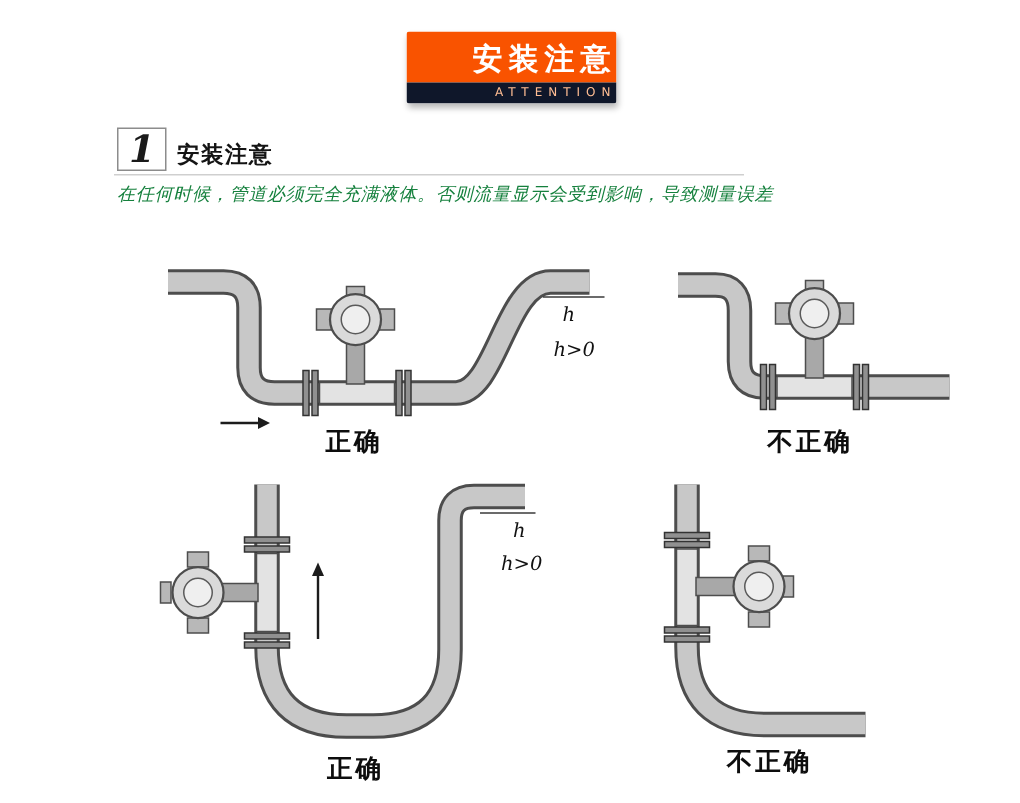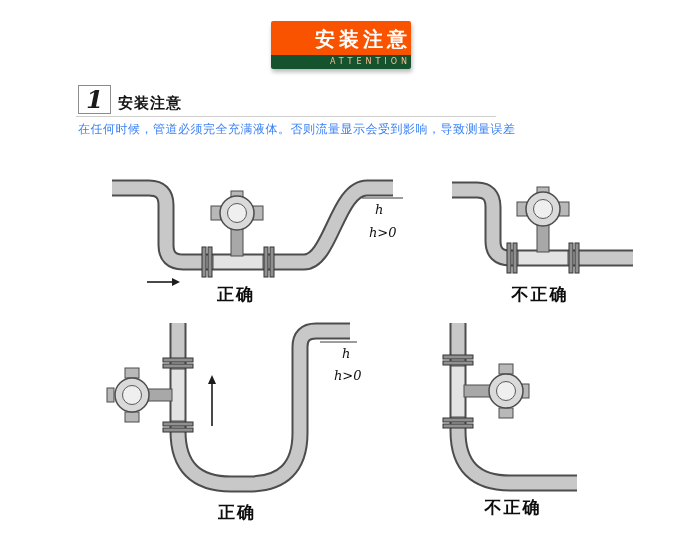--- a/index.html
+++ b/index.html
@@ -1,25 +1,25 @@
 <!DOCTYPE html>
 <html><head>
 <meta charset="utf-8">
 <style>
   html,body{margin:0;padding:0;}
   body{width:680px;height:535px;background:#ffffff;font-family:"DejaVu Sans","Liberation Sans",sans-serif;position:relative;overflow:hidden;}
 
   .banner{position:absolute;left:271px;top:21px;width:140px;text-align:right;border-radius:2px;box-shadow:1px 3px 4px rgba(0,0,0,.28);overflow:hidden;}
   .banner-title{background:#f95300;color:#fff;font-size:20px;font-weight:bold;letter-spacing:4px;padding:5px 0 2px;}
-  .banner-sub{background:#14532d;color:#ffbd93;font-size:8px;letter-spacing:4px;padding:2px 0 3px;}
+  .banner-sub{background:#0f172a;color:#ffbd93;font-size:8px;letter-spacing:4px;padding:2px 0 3px;}
 
   .num{position:absolute;left:78px;top:85px;border:1px solid #8c8c8c;font-family:"DejaVu Serif","Liberation Serif",serif;font-style:italic;font-weight:bold;font-size:25px;line-height:27px;padding:0 7px;color:#1a1a1a;background:#fff;}
   .stitle{position:absolute;left:118px;top:94px;font-size:15px;font-weight:bold;color:#141414;letter-spacing:1px;}
   .rule{position:absolute;left:76px;top:116px;width:420px;height:1px;background:#cfcfcf;}
-  .desc{position:absolute;left:78px;top:121px;font-size:12px;color:#3b82f6;letter-spacing:0.5px;}
+  .desc{position:absolute;left:78px;top:121px;font-size:12px;color:#15803d;letter-spacing:0.5px;font-style:italic;}
 
   .diagrams{position:absolute;left:0;top:135px;}
   .pipe-o{fill:none;stroke:#4d4d4d;stroke-width:17;stroke-linejoin:round;}
   .pipe-i{fill:none;stroke:#c8c8c8;stroke-width:13;stroke-linejoin:round;}
   .flange{fill:#909090;stroke:#333;stroke-width:1;}
   .mbody{fill:#e3e3e3;stroke:#4d4d4d;stroke-width:1;}
   .neck{fill:#a8a8a8;stroke:#4d4d4d;stroke-width:1;}
   .hcirc{fill:#dadada;stroke:#4d4d4d;stroke-width:1.5;}
   .hin{fill:#efefef;stroke:#5a5a5a;stroke-width:1;}
   .lug{fill:#b8b8b8;stroke:#4d4d4d;stroke-width:1;}

